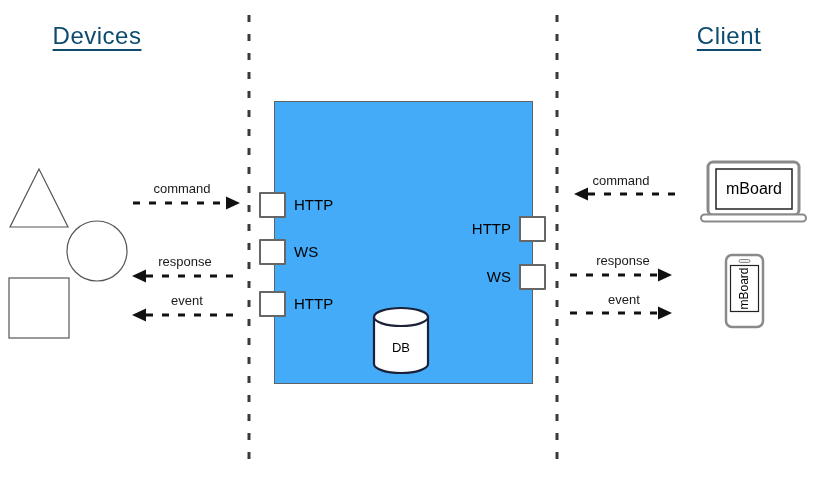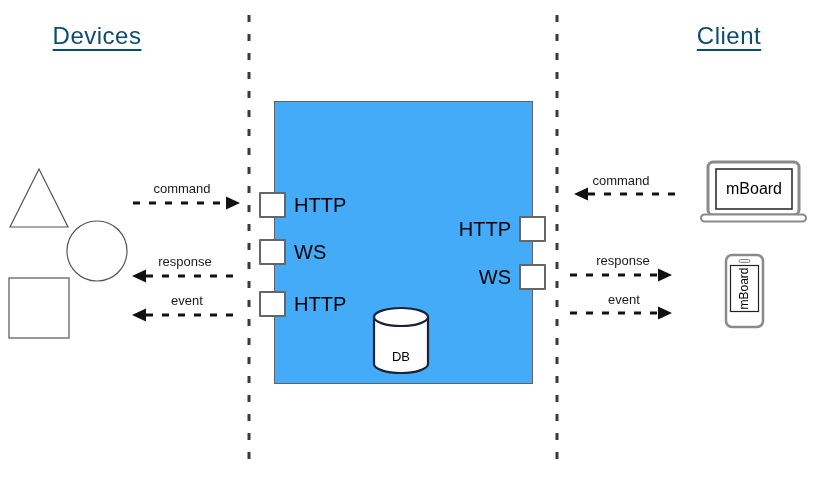--- a/index.html
+++ b/index.html
@@ -21,27 +21,27 @@
     background:#43ABF7;border:1px solid #5f6368;box-sizing:border-box;
   }
   .port{
     position:absolute;width:27px;height:26px;background:#ffffff;
     border:2px solid #666;box-sizing:border-box;border-radius:1px;
   }
   .port-l{left:259px;}
   .port-r{left:519px;}
   .pt-1{top:192px;} .pt-2{top:239px;} .pt-3{top:291px;}
   .pr-1{top:216px;} .pr-2{top:264px;}
-  .port-label{position:absolute;font-size:20px;color:#000;line-height:18px;}
+  .port-label{position:absolute;font-size:15px;color:#000;line-height:18px;}
   .pl-left{left:294px;width:60px;text-align:left;}
   .pl-right{left:441px;width:70px;text-align:right;}
   .flow-label{
     position:absolute;width:110px;font-size:13px;color:#1a1a1a;text-align:center;
   }
-  .db-label{position:absolute;left:381px;top:349px;width:40px;text-align:center;font-size:13px;color:#000;}
+  .db-label{position:absolute;left:381px;top:340px;width:40px;text-align:center;font-size:13px;color:#000;}
   .laptop-label{position:absolute;left:716px;top:180px;width:76px;text-align:center;font-size:16px;color:#000;}
   .phone-label{
     position:absolute;left:722px;top:281px;width:45px;height:15px;text-align:center;
     font-size:12px;color:#000;transform:rotate(-90deg);transform-origin:center;
   }
 </style>
 </head>
 <body>
 
 <div class="stage">

